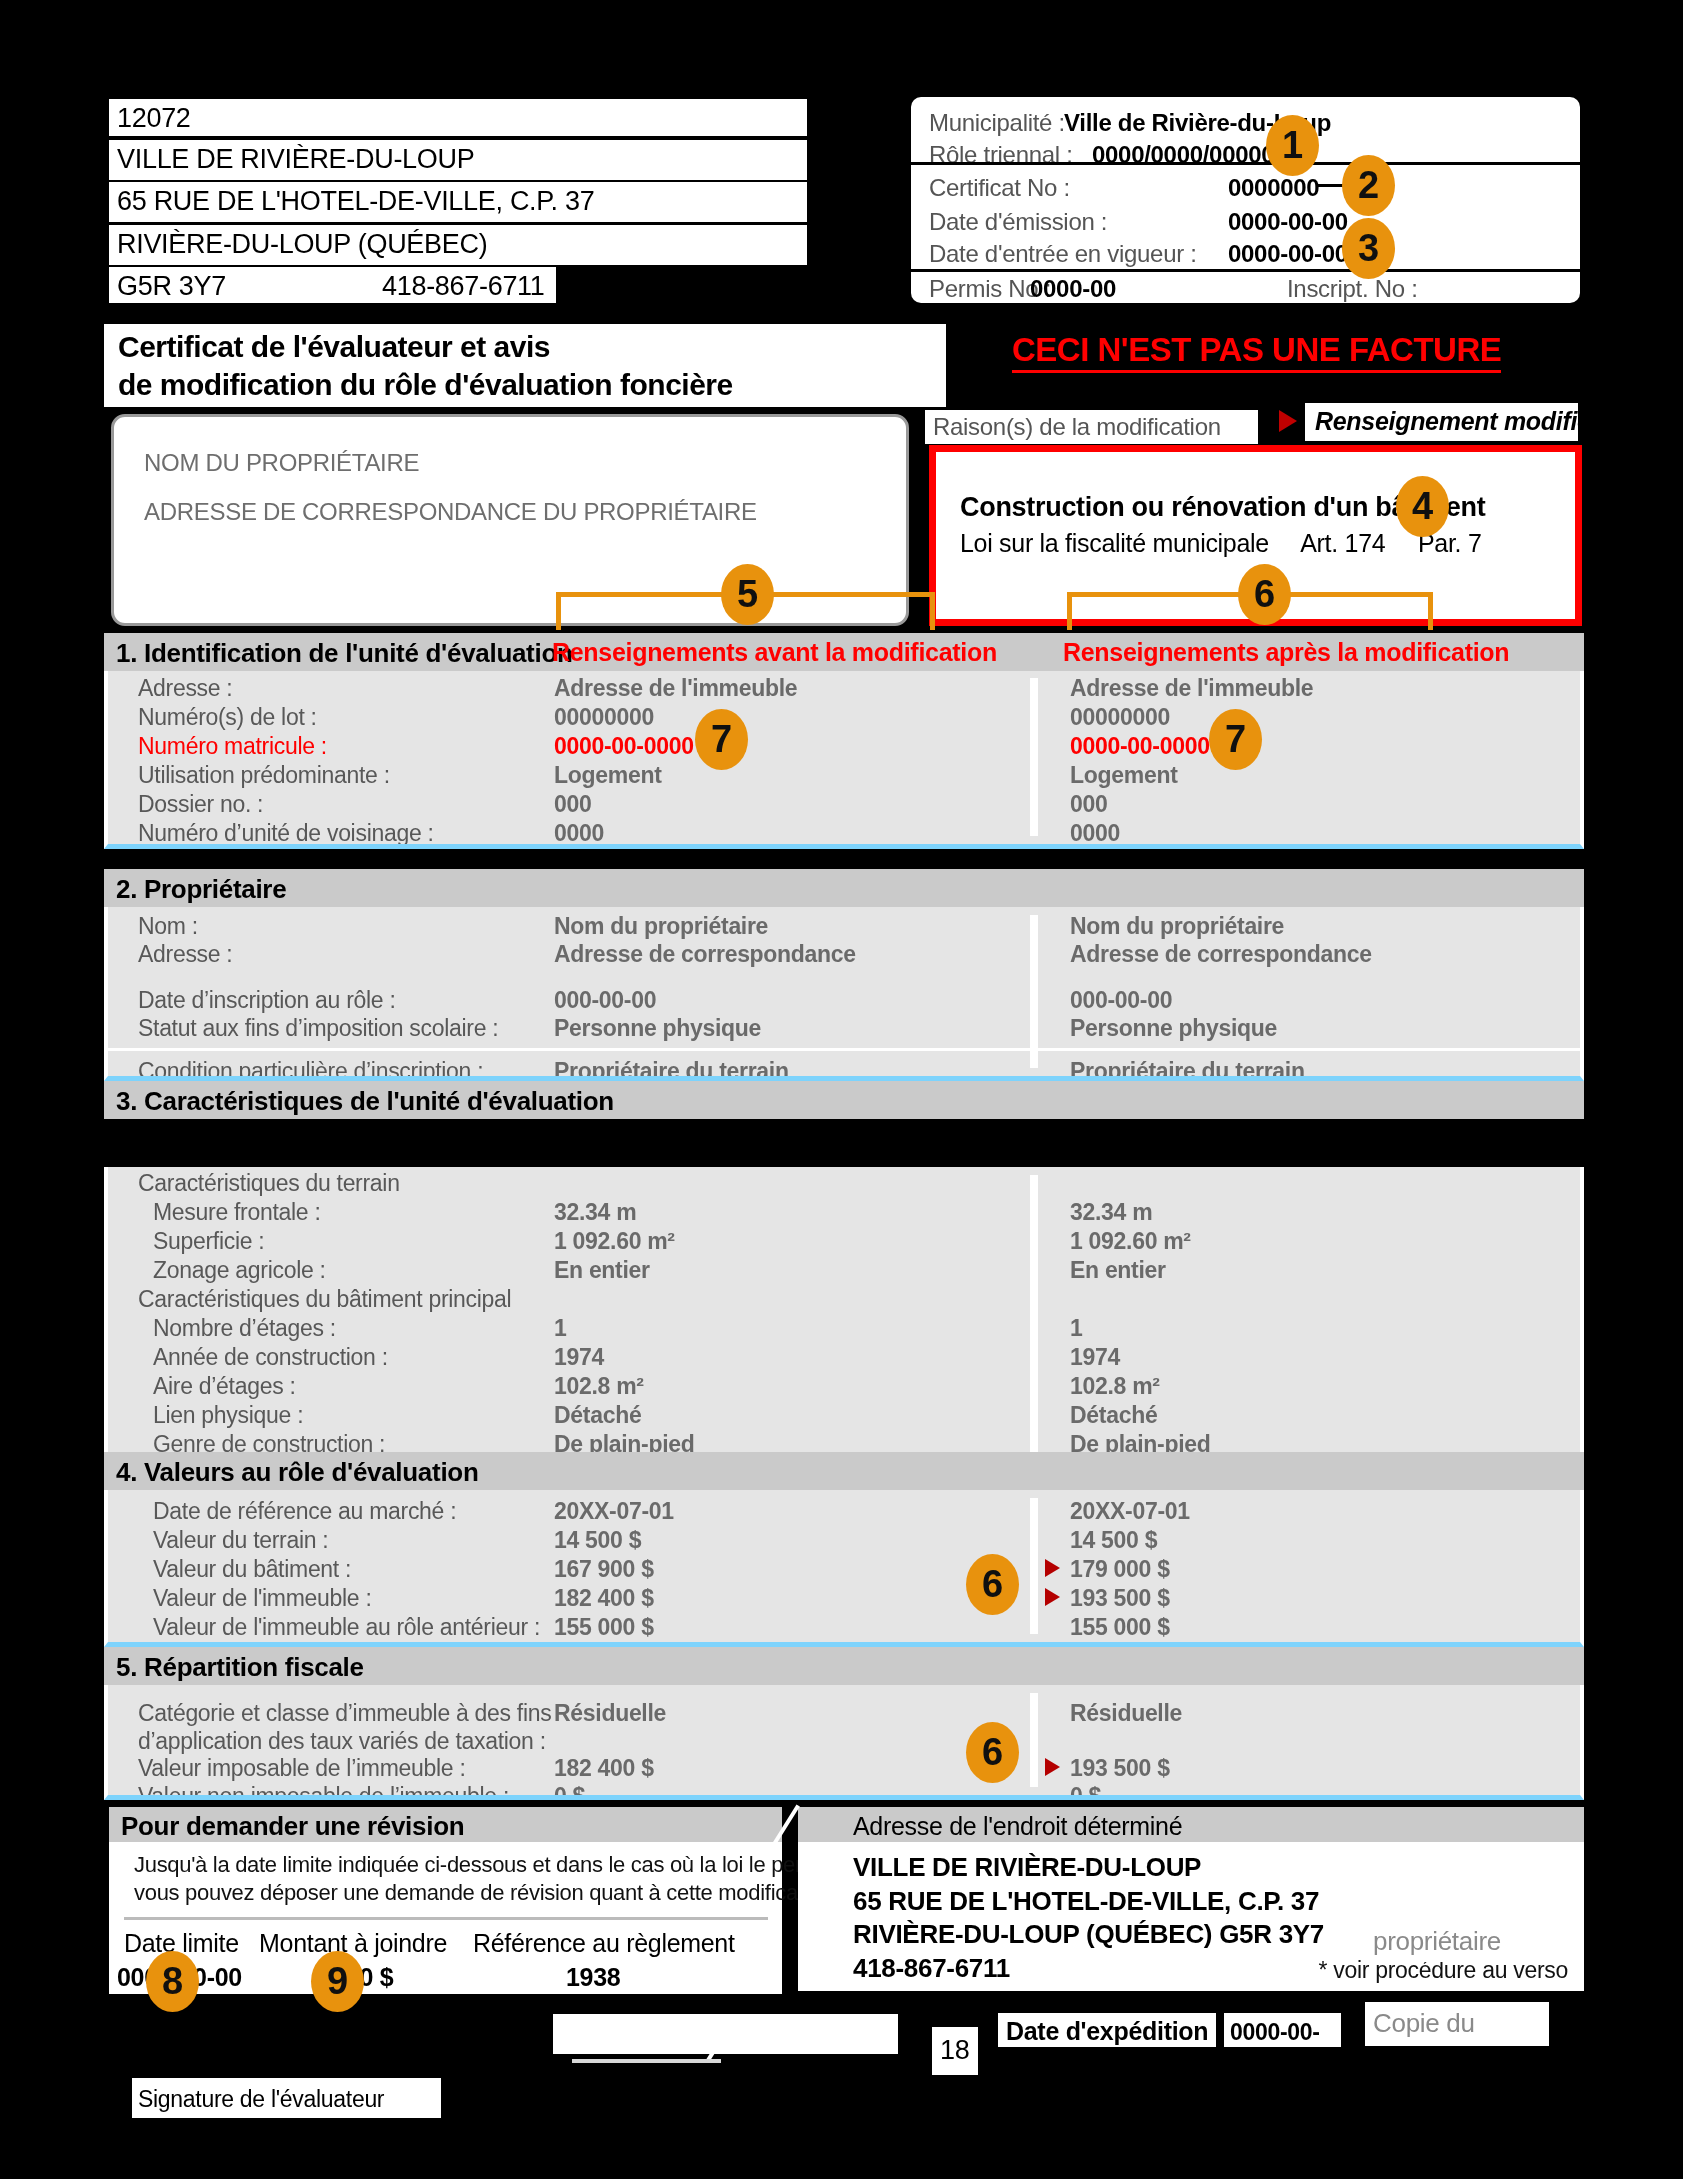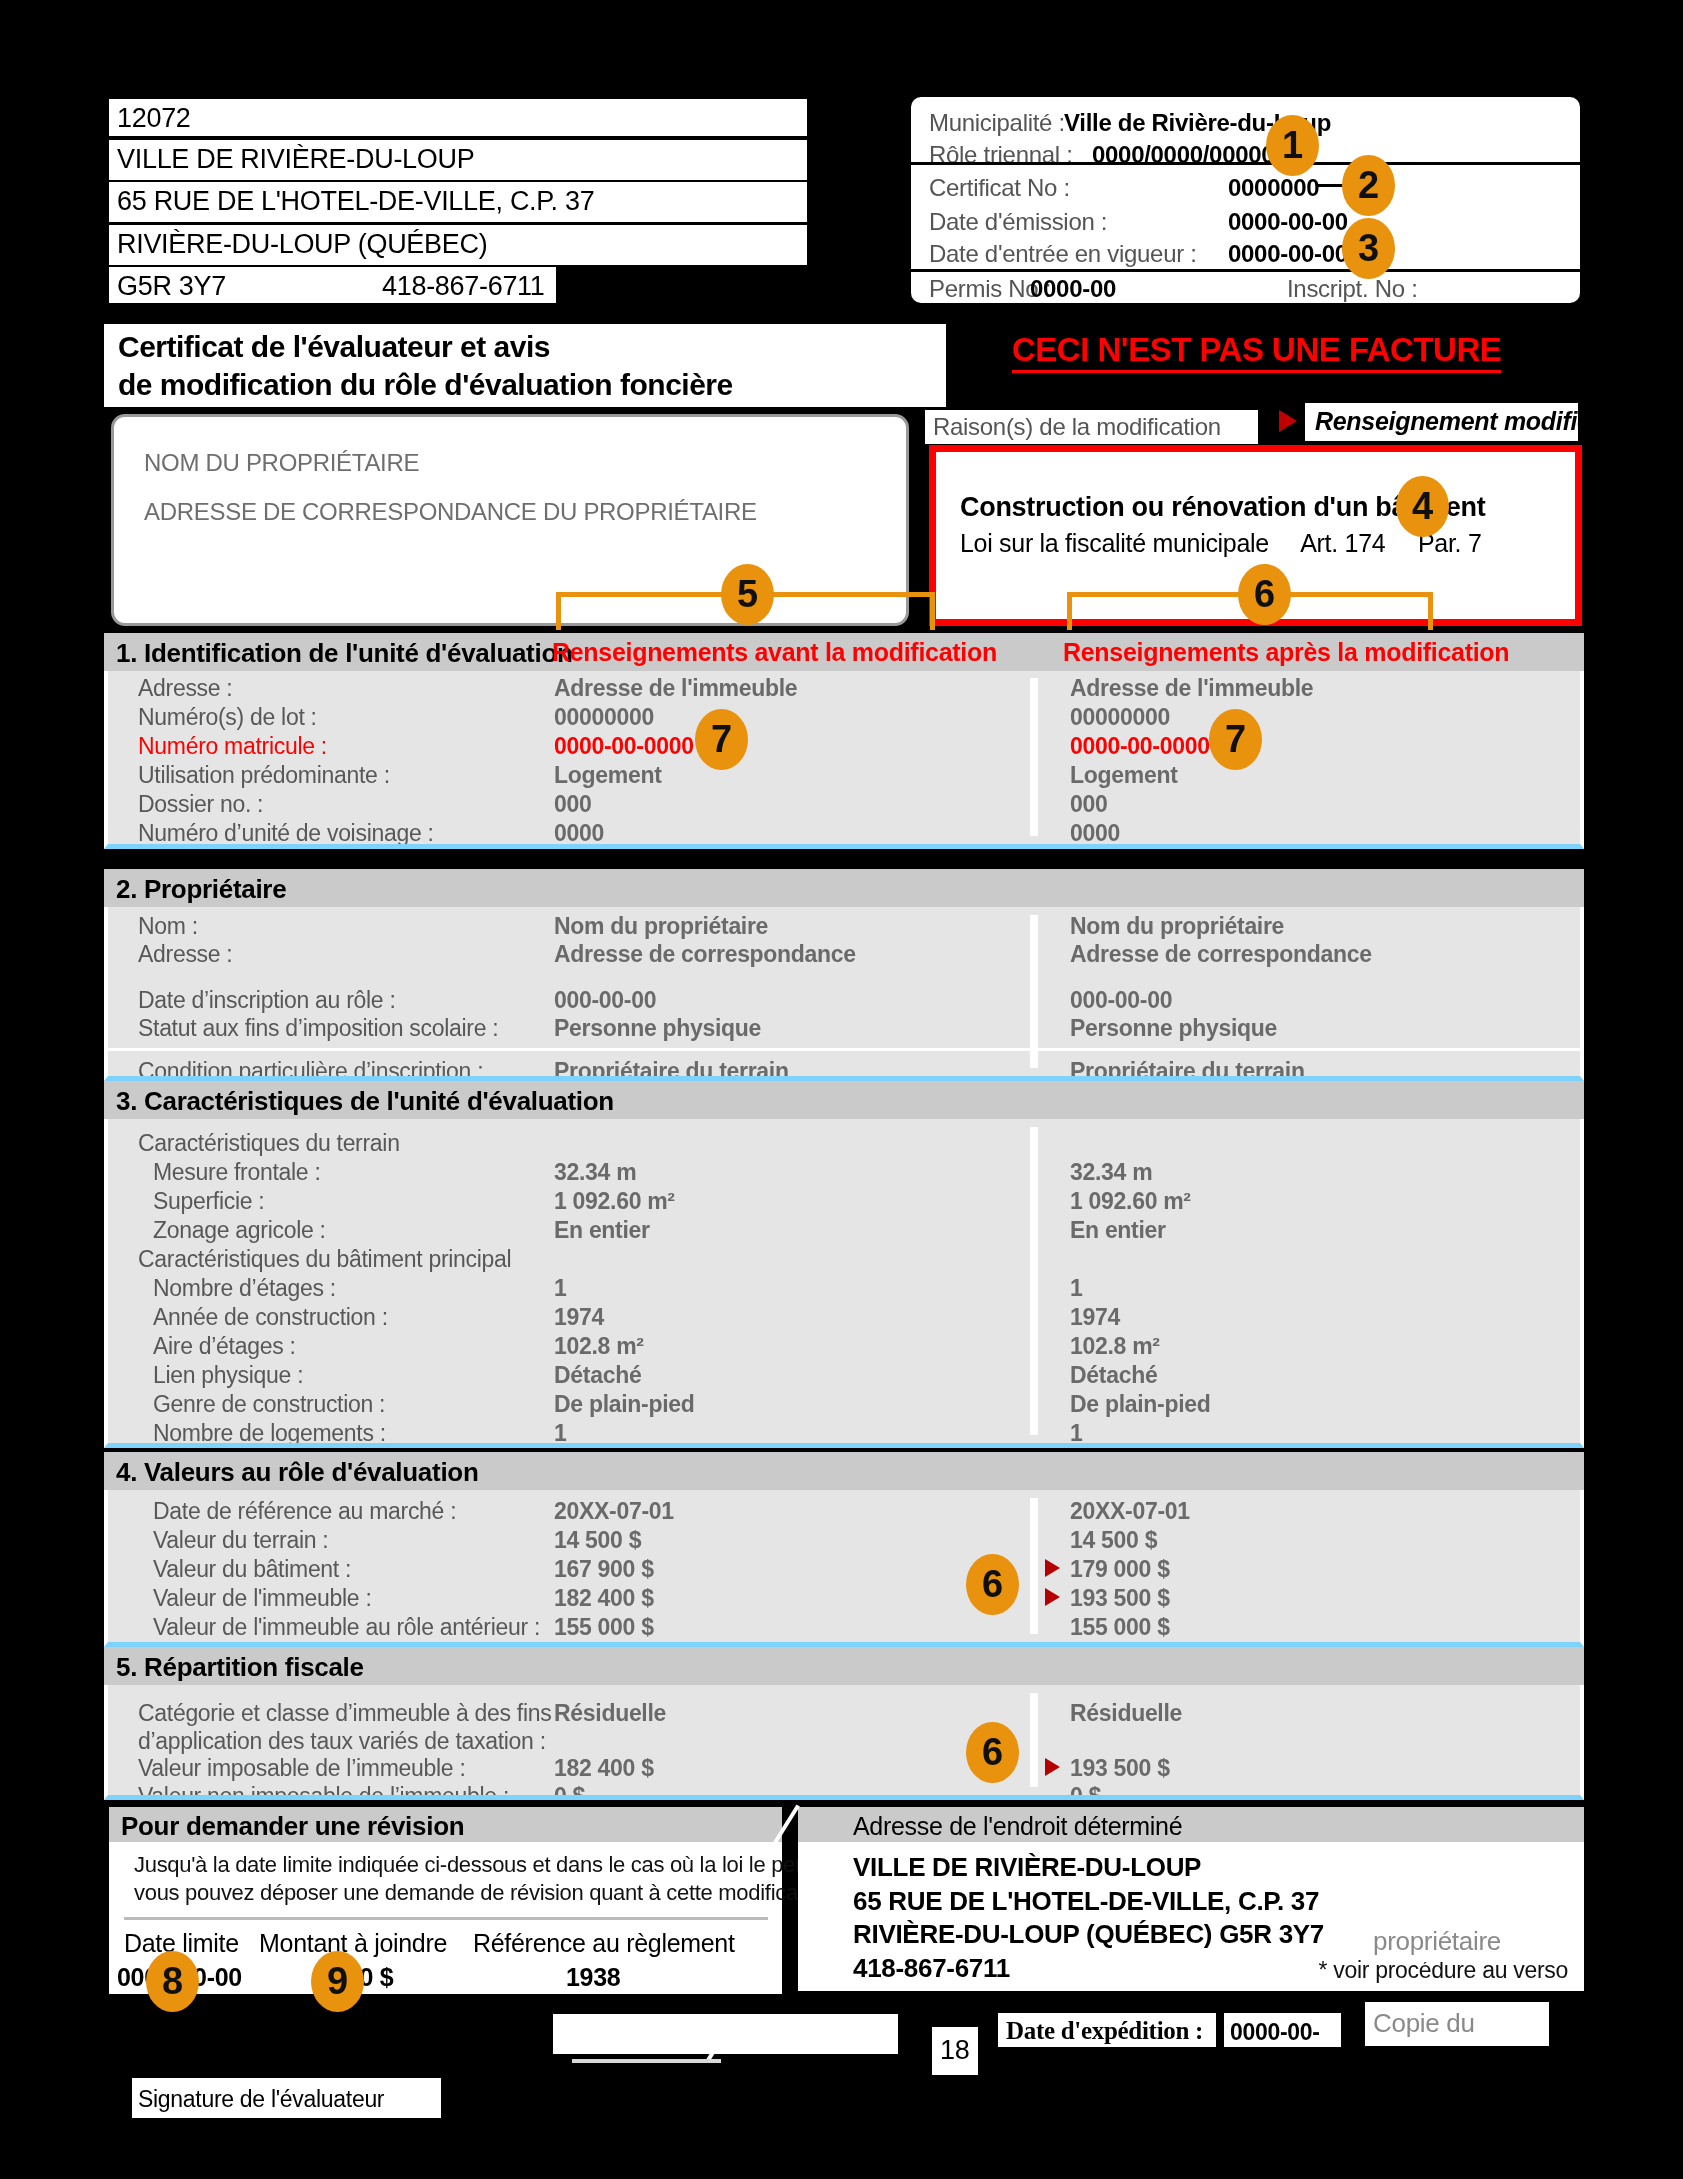--- a/index.html
+++ b/index.html
@@ -206,21 +206,21 @@
           <div class="lbl">
             <div>Condition particulière d’inscription :</div>
           </div>
           <div class="val v1">Propriétaire du terrain</div>
           <div class="val v2">Propriétaire du terrain</div>
         </div>
       </div>
       <div class="sec-bar" style="top: 1081px;">
         <div class="sec-title">3. Caractéristiques de l'unité d'évaluation</div>
       </div>
-      <div class="sec-content" style="top: 1119px; height: 329px; padding-top: 10px;">
+      <div class="sec-content" style="top: 1167px; height: 329px; padding-top: 2px;">
         <div class="divider"></div>
         <div class="row" style="height: 29px;">
           <div class="lbl">
             <div>Caractéristiques du terrain</div>
           </div>
         </div>
         <div class="row" style="height: 29px;">
           <div class="lbl ind">
             <div>Mesure frontale :</div>
           </div>
@@ -390,21 +390,21 @@
     <div class="addrline" style="top:111px;">418-867-6711</div>
     <div class="ptext" style="right:16px;left:auto;top:115px;font-size:23px;">* voir procédure au verso</div>
   </div>
 
   <div class="slash" style="left:784px;top:1802px;height:46px;"></div>
   <div class="slash" style="left:719px;top:2014px;height:51px;"></div>
 
   <div class="fbox" style="left:553px;top:2014px;width:345px;height:40px;"></div>
   <div style="position:absolute;left:572px;top:2059px;width:149px;height:4px;background:#d8d8d8;"></div>
   <div class="fbox" style="left:932px;top:2027px;width:46px;height:48px;font-size:27px;padding:8px 0 0 8px;"><span>18</span></div>
-  <div class="fbox" style="left:995px;top:2010px;width:224px;height:40px;border:3px solid #000;font-size:25px;font-weight:bold;padding:4px 0 0 8px;font-family:Liberation Serif, serif;"><span>Date d'expédition :</span></div>
+  <div class="fbox" style="left:995px;top:2010px;width:224px;height:40px;border:3px solid #000;font-size:25px;font-weight:bold;padding:4px 0 0 8px;"><span>Date d'expédition :</span></div>
   <div class="fbox" style="left:1221px;top:2010px;width:123px;height:40px;border:3px solid #000;font-size:23px;font-weight:bold;padding:6px 0 0 6px;"><span>0000-00-00</span></div>
   <div class="fbox graytxt" style="left:1365px;top:2002px;width:184px;height:44px;font-size:26px;padding:6px 0 0 8px;"><span>Copie du</span></div>
   <div class="fbox graytxt" style="left:1365px;top:1924px;width:139px;height:38px;font-size:26px;padding:2px 0 0 8px;"><span>propriétaire</span></div>
   <div class="fbox" style="left:132px;top:2078px;width:309px;height:40px;font-size:23px;padding:8px 0 0 6px;"><span>Signature de l'évaluateur</span></div>
 
   <div class="cline" style="left:1317px;top:184px;width:30px;"></div>
   <div class="cline" style="left:1342px;top:247px;width:18px;"></div>
 
   <div class="callout" style="left:1266px;top:115px;">1</div>
   <div class="callout" style="left:1342px;top:155px;">2</div>

